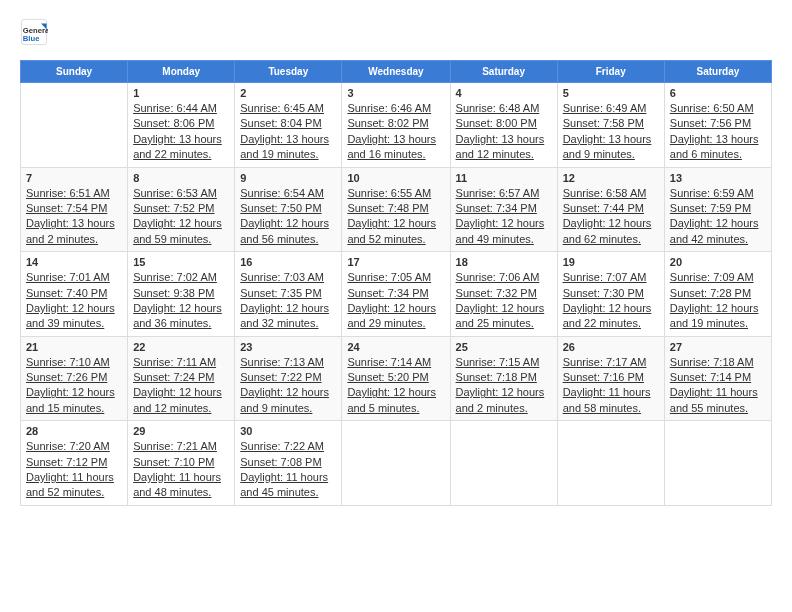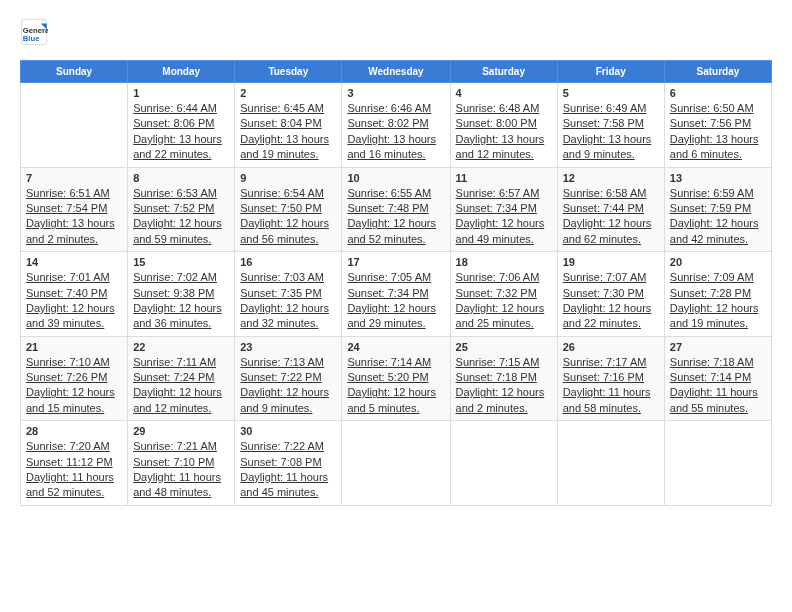--- a/index.html
+++ b/index.html
@@ -355,21 +355,21 @@
               <div>Sunset: 7:14 PM</div>
               <div>Daylight: 11 hours and 55 minutes.</div>
             </div>
           </td>
         </tr>
         <tr>
           <td>
             <span class="day-number">28</span>
             <div class="day-info">
               <div>Sunrise: 7:20 AM</div>
-              <div>Sunset: 11:12 PM</div>
+              <div>Sunset: 7:12 PM</div>
               <div>Daylight: 11 hours and 52 minutes.</div>
             </div>
           </td>
           <td>
             <span class="day-number">29</span>
             <div class="day-info">
               <div>Sunrise: 7:21 AM</div>
               <div>Sunset: 7:10 PM</div>
               <div>Daylight: 11 hours and 48 minutes.</div>
             </div>

